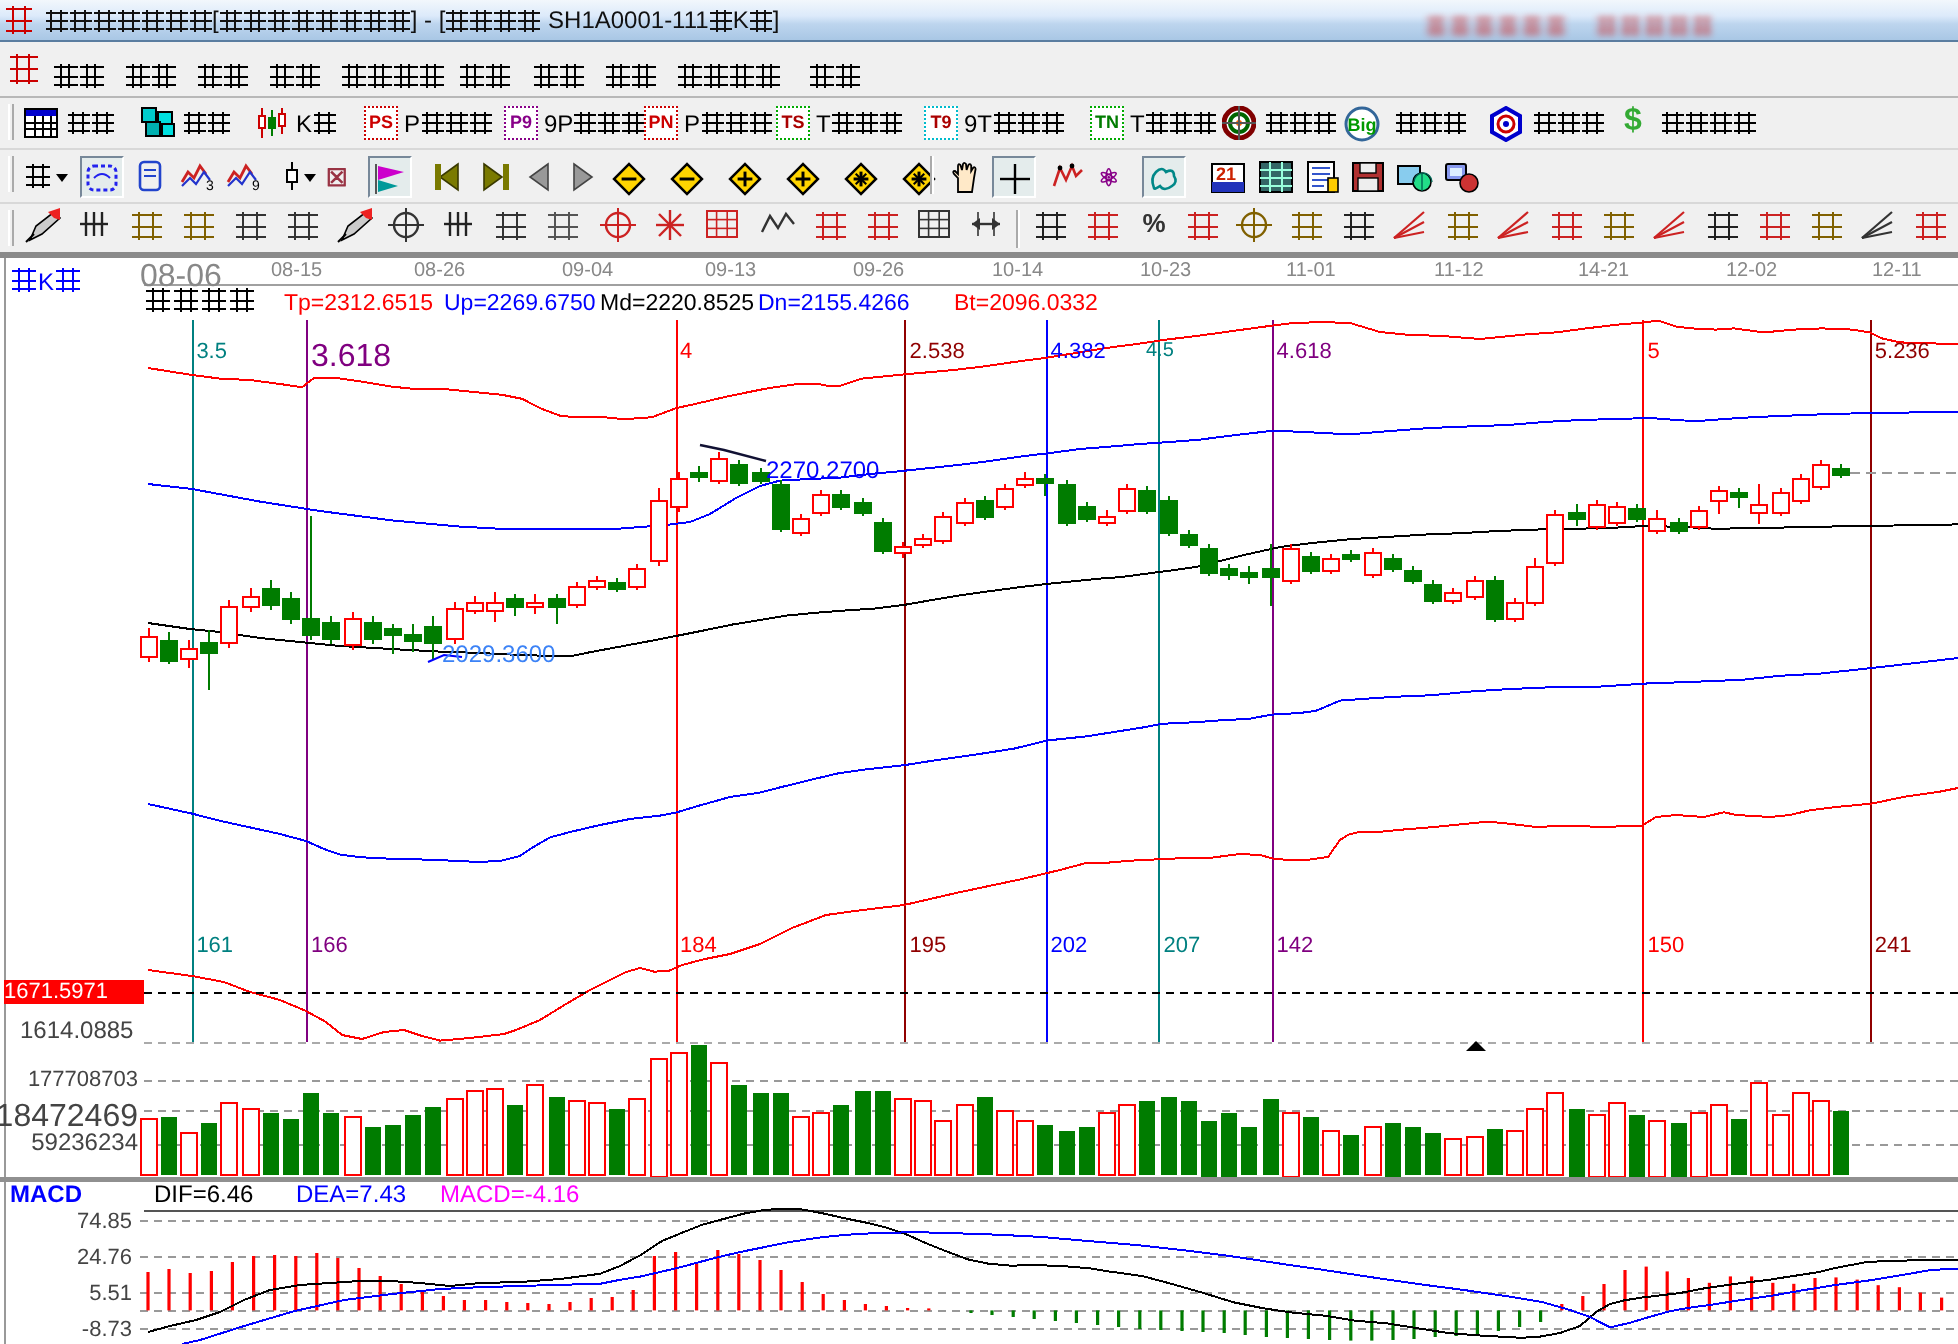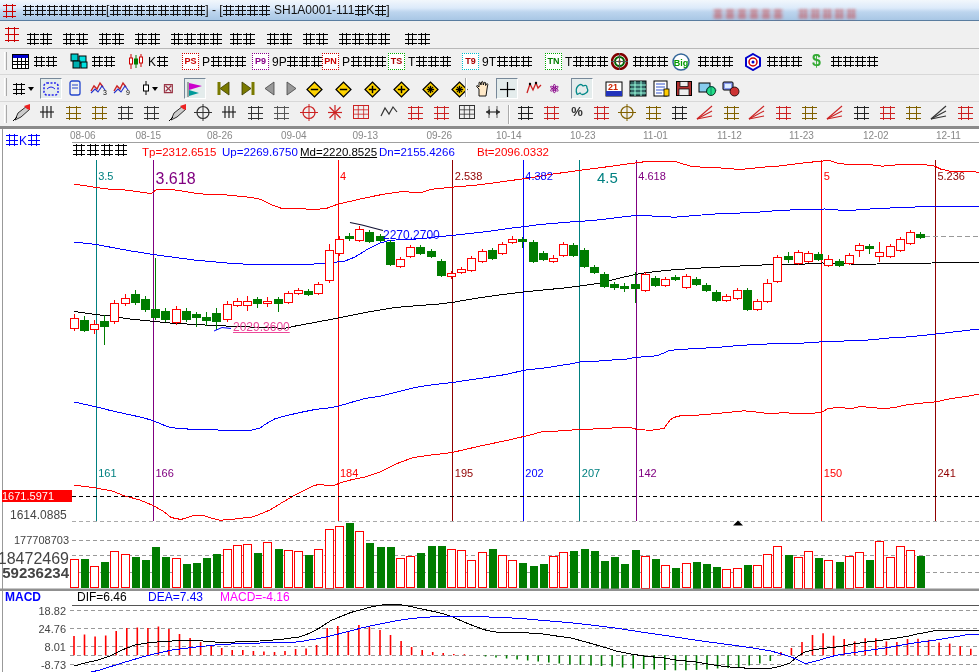--- a/index.html
+++ b/index.html
@@ -778,63 +778,63 @@
     <line x1="918.0" y1="655.2" x2="918.0" y2="638.7" stroke="#ff0000" stroke-width="1.6"></line>
     <line x1="928.6" y1="655.2" x2="928.6" y2="639.8" stroke="#ff0000" stroke-width="1.6"></line>
     <line x1="939.1" y1="655.2" x2="939.1" y2="642.6" stroke="#ff0000" stroke-width="1.6"></line>
     <line x1="949.7" y1="655.2" x2="949.7" y2="643.6" stroke="#ff0000" stroke-width="1.6"></line>
     <line x1="960.2" y1="655.2" x2="960.2" y2="646.3" stroke="#ff0000" stroke-width="1.6"></line>
     <line x1="970.8" y1="655.2" x2="970.8" y2="648.8" stroke="#ff0000" stroke-width="1.6"></line>
     <path d="M74.0,666.0 L85.0,663.0 L98.0,660.0 L110.0,656.0 L122.0,650.0 L135.0,645.0 L150.0,642.5 L165.0,641.5 L180.0,640.5 L195.0,640.5 L210.0,641.5 L225.0,643.0 L240.0,641.5 L260.0,641.0 L280.0,639.5 L300.0,636.9 L310.0,633.0 L320.0,627.7 L331.0,620.5 L341.0,616.4 L351.0,612.4 L361.0,609.7 L372.0,606.8 L382.0,605.0 L392.0,604.3 L400.0,604.6 L406.0,605.6 L412.0,606.8 L423.0,609.3 L433.0,611.3 L443.0,613.8 L453.0,617.1 L463.0,621.6 L474.0,626.0 L484.0,629.7 L494.0,631.8 L505.0,632.8 L520.0,632.6 L535.0,633.3 L545.0,634.2 L555.0,635.8 L571.0,638.0 L586.0,642.0 L601.0,646.3 L617.0,651.2 L632.0,654.2 L647.0,656.4 L663.0,657.9 L678.0,660.4 L693.0,661.6 L708.0,664.0 L724.0,666.5 L739.0,667.7 L755.0,668.6 L761.0,668.9 L770.0,668.3 L780.0,666.5 L790.0,663.0 L798.0,656.0 L805.0,652.0 L812.0,650.2 L820.0,648.9 L830.0,647.7 L840.0,646.5 L852.0,644.2 L868.0,641.9 L885.0,639.8 L909.0,636.1 L917.0,634.1 L934.0,630.9 L958.0,630.1 L979.0,630.1" fill="none" stroke="#000000" stroke-width="1" shape-rendering="crispEdges"></path>
     <path d="M91.0,672.0 L100.0,670.0 L122.0,663.0 L147.0,655.6 L172.0,650.0 L196.0,647.0 L220.0,644.5 L240.0,643.6 L260.0,643.0 L280.0,642.4 L300.0,641.9 L310.0,639.9 L320.0,638.3 L331.0,635.8 L341.0,633.4 L351.0,630.7 L361.0,628.1 L372.0,625.6 L382.0,623.6 L392.0,621.5 L402.0,619.9 L412.0,618.5 L423.0,617.4 L433.0,616.8 L443.0,616.4 L453.0,616.2 L463.0,616.2 L474.0,616.6 L484.0,616.8 L500.0,617.4 L521.0,618.5 L544.0,620.5 L568.0,622.5 L591.0,625.0 L615.0,628.0 L638.0,631.5 L662.0,635.0 L685.0,638.5 L709.0,642.0 L732.0,645.0 L756.0,648.5 L771.0,651.0 L785.0,655.0 L795.0,658.5 L805.0,663.7 L815.0,661.4 L825.0,658.4 L835.0,655.6 L845.0,653.8 L855.0,652.5 L868.0,650.4 L885.0,648.0 L901.0,645.2 L917.0,642.6 L934.0,640.3 L950.0,637.7 L966.0,634.9 L979.0,634.4" fill="none" stroke="#0000ff" stroke-width="1" shape-rendering="crispEdges"></path>
   </svg>
 <div class="t" style="left:5px;top:134px;color:#0000ff;font-size:12px"><i class="z "></i>K<i class="z "></i></div>
-<div class="t" style="left:70px;top:130px;color:#888;font-size:10px">08-06</div>
+<div class="t" style="left:70px;top:130px;color:#888;font-size:16px">08-06</div>
 <div class="t" style="left:135.5px;top:130px;color:#888;font-size:10px">08-15</div>
 <div class="t" style="left:207px;top:130px;color:#888;font-size:10px">08-26</div>
 <div class="t" style="left:281px;top:130px;color:#888;font-size:10px">09-04</div>
 <div class="t" style="left:352.5px;top:130px;color:#888;font-size:10px">09-13</div>
 <div class="t" style="left:426.5px;top:130px;color:#888;font-size:10px">09-26</div>
 <div class="t" style="left:496px;top:130px;color:#888;font-size:10px">10-14</div>
 <div class="t" style="left:570px;top:130px;color:#888;font-size:10px">10-23</div>
 <div class="t" style="left:643px;top:130px;color:#888;font-size:10px">11-01</div>
 <div class="t" style="left:717px;top:130px;color:#888;font-size:10px">11-12</div>
-<div class="t" style="left:789px;top:130px;color:#888;font-size:10px">11-23</div>
+<div class="t" style="left:789px;top:130px;color:#888;font-size:10px">14-21</div>
 <div class="t" style="left:863px;top:130px;color:#888;font-size:10px">12-02</div>
 <div class="t" style="left:936px;top:130px;color:#888;font-size:10px">12-11</div>
 <div class="t" style="left:72px;top:144px;color:#000;font-size:12px"><i class="z "></i><i class="z "></i><i class="z "></i><i class="z "></i></div>
 <div class="t" style="left:142px;top:146px;color:#ff0000;font-size:11.5px;">Tp=2312.6515</div>
 <div class="t" style="left:222px;top:146px;color:#0000ff;font-size:11.5px;">Up=2269.6750</div>
-<div class="t" style="left:300px;top:146px;color:#000000;font-size:11.5px;text-decoration:underline;">Md=2220.8525</div>
+<div class="t" style="left:300px;top:146px;color:#000000;font-size:11.5px;">Md=2220.8525</div>
 <div class="t" style="left:379px;top:146px;color:#0000ff;font-size:11.5px;">Dn=2155.4266</div>
 <div class="t" style="left:458px;top:146px;color:#ff0000;font-size:11.5px;padding-left:19px;">Bt=2096.0332</div>
 <div class="t" style="left:98.2px;top:170px;color:#008080;font-size:11px;">3.5</div>
 <div class="t" style="left:155.5px;top:170px;color:#800080;font-size:16px;">3.618</div>
 <div class="t" style="left:340px;top:170px;color:#ff0000;font-size:11px;">4</div>
 <div class="t" style="left:454.8px;top:170px;color:#900000;font-size:11px;">2.538</div>
 <div class="t" style="left:525.3px;top:170px;color:#0000ff;font-size:11px;">4.382</div>
-<div class="t" style="left:597px;top:170px;color:#008080;font-size:15px;">4.5</div>
+<div class="t" style="left:573px;top:170px;color:#008080;font-size:10px;">4.5</div>
 <div class="t" style="left:638.3px;top:170px;color:#800080;font-size:11px;">4.618</div>
 <div class="t" style="left:823.8px;top:170px;color:#ff0000;font-size:11px;">5</div>
 <div class="t" style="left:937.4px;top:170px;color:#900000;font-size:11px;">5.236</div>
 <div class="t" style="left:98.2px;top:467px;color:#008080;font-size:11px;">161</div>
 <div class="t" style="left:155.5px;top:467px;color:#800080;font-size:11px;">166</div>
 <div class="t" style="left:340px;top:467px;color:#ff0000;font-size:11px;">184</div>
 <div class="t" style="left:454.8px;top:467px;color:#900000;font-size:11px;">195</div>
 <div class="t" style="left:525.3px;top:467px;color:#0000ff;font-size:11px;">202</div>
 <div class="t" style="left:581.8px;top:467px;color:#008080;font-size:11px;">207</div>
 <div class="t" style="left:638.3px;top:467px;color:#800080;font-size:11px;">142</div>
 <div class="t" style="left:823.8px;top:467px;color:#ff0000;font-size:11px;">150</div>
 <div class="t" style="left:937.4px;top:467px;color:#900000;font-size:11px;">241</div>
 <div class="t" style="left:383px;top:229px;color:#0000ff;font-size:12px;">2270.2700</div>
-<div class="t" style="left:233px;top:321px;color:#ec4899;font-size:12px;text-decoration:underline;">2029.3600</div>
+<div class="t" style="left:221px;top:321px;color:#3b82f6;font-size:12px;">2029.3600</div>
 <div class="t" style="left:2px;top:490px;width:70px;height:12px;background:#ff0000;color:#fff;font-size:11px;line-height:12px">1671.5971</div>
 <div class="t" style="left:10px;top:509px;color:#444;font-size:12px;">1614.0885</div>
 <div class="t" style="right:910px;top:534px;color:#444;font-size:11px;">177708703</div>
 <div class="t" style="right:910px;top:549.5px;color:#444;font-size:16px;margin-left:28px;">118472469</div>
-<div class="t" style="right:910px;top:565px;color:#444;font-size:15px;font-weight:bold;">59236234</div>
+<div class="t" style="right:910px;top:565px;color:#444;font-size:12px;">59236234</div>
 <div class="t" style="left:5px;top:591px;color:#0000ff;font-size:12px;font-weight:bold">MACD</div>
 <div class="t" style="left:77px;top:591px;color:#000;font-size:12px;">DIF=6.46</div>
 <div class="t" style="left:148px;top:591px;color:#0000ff;font-size:12px;">DEA=7.43</div>
 <div class="t" style="left:220px;top:591px;color:#ff00ff;font-size:12px;">MACD=-4.16</div>
-<div class="t" style="right:913px;top:605px;color:#444;font-size:11px;">18.82</div>
+<div class="t" style="right:913px;top:605px;color:#444;font-size:11px;">74.85</div>
 <div class="t" style="right:913px;top:623px;color:#444;font-size:11px;">24.76</div>
-<div class="t" style="right:913px;top:641px;color:#444;font-size:11px;">8.01</div>
+<div class="t" style="right:913px;top:641px;color:#444;font-size:11px;">5.51</div>
 <div class="t" style="right:913px;top:658.5px;color:#444;font-size:11px;">-8.73</div>
 </body></html>

